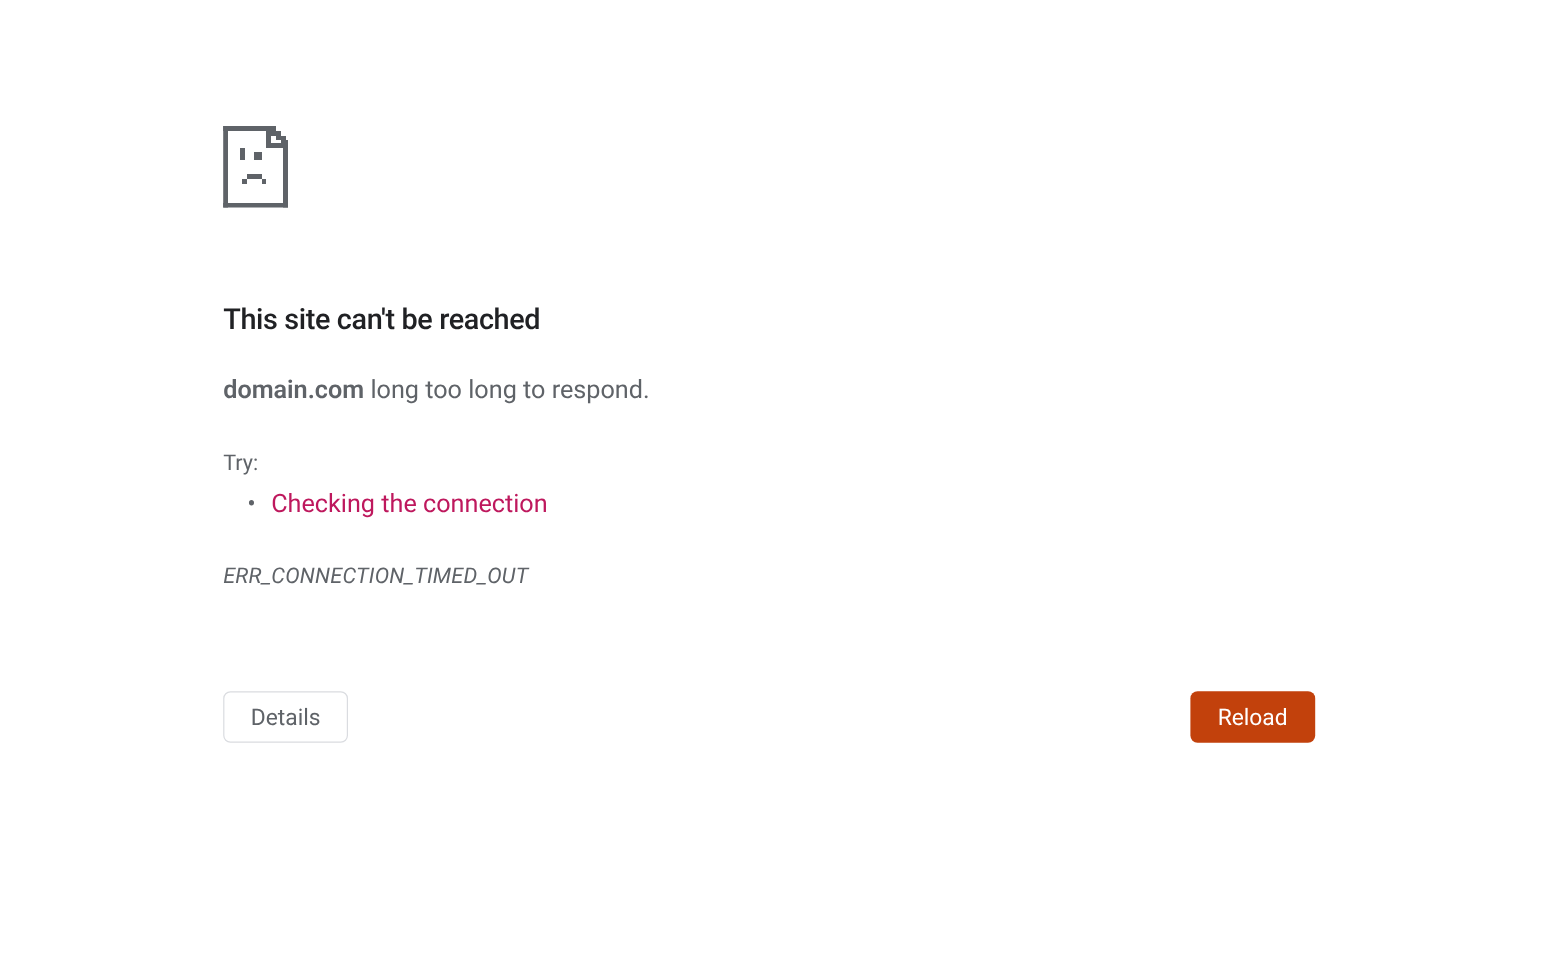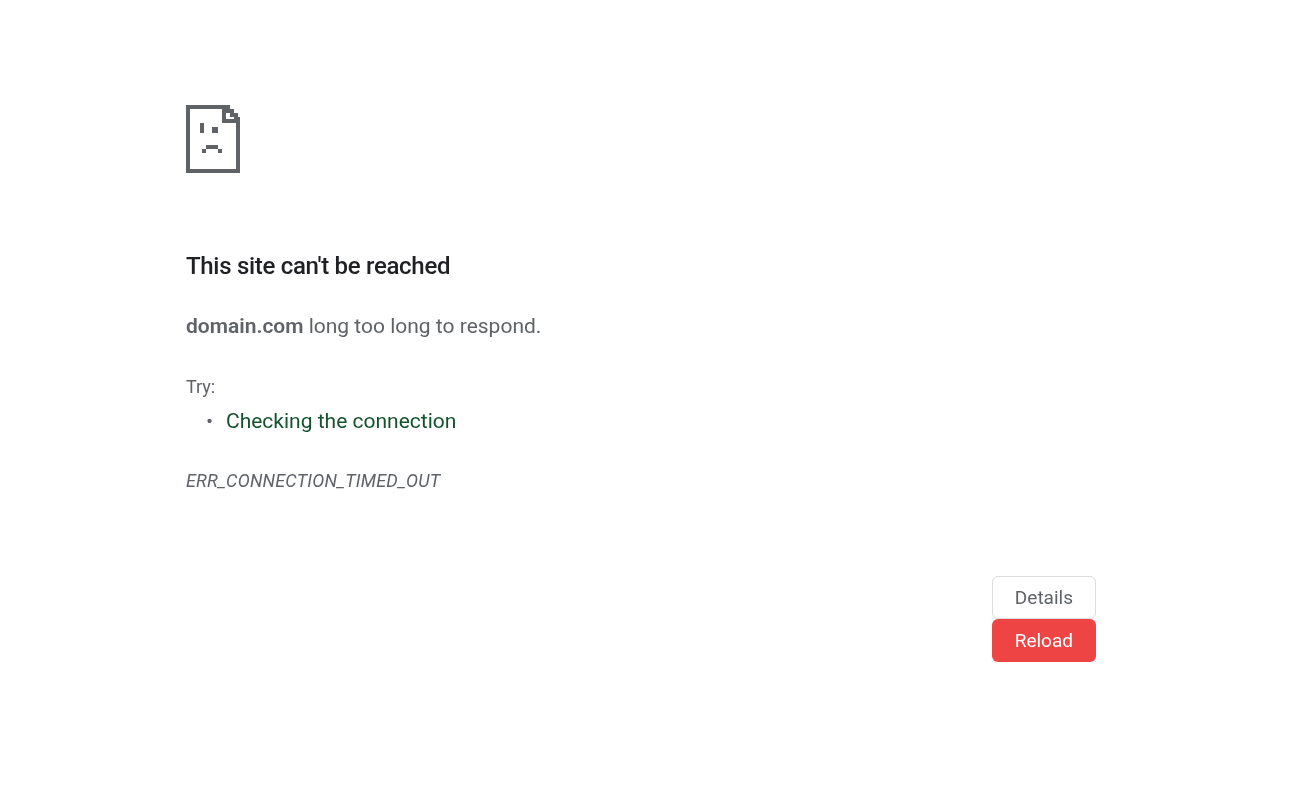--- a/index.html
+++ b/index.html
@@ -47,21 +47,21 @@
       color: #5f6368;
       line-height: 1.7;
     }
     .suggestions {
       list-style: none;
       padding-left: 40px;
       margin-bottom: 30px;
     }
     .suggestions li {
       font-size: 21px;
-      color: #14532d;
+      color: #be185d;
       line-height: 1.75;
       position: relative;
     }
     .suggestions li::before {
       content: "•";
       position: absolute;
       left: -20px;
       color: #5f6368;
       font-size: 21px;
     }
@@ -73,38 +73,37 @@
       font-size: 18px;
       color: #5f6368;
       letter-spacing: 0.2px;
       margin-top: 20px;
       font-style: italic;
     }
     .button-row {
       margin-top: 85px;
       display: flex;
       justify-content: space-between;
-      align-items: flex-end;
-      flex-direction: column;
+      align-items: flex-start;
     }
     .btn {
       font-size: 19px;
       padding: 11px 22px;
       border-radius: 6px;
       cursor: pointer;
       font-family: inherit;
       line-height: 1;
     }
     .btn-details {
       background: #ffffff;
       color: #5f6368;
       border: 1px solid #dadce0;
     }
     .btn-reload {
-      background: #ef4444;
+      background: #c2410c;
       color: #ffffff;
       border: none;
       padding: 12px 23px;
     }
   </style>
 </head>
 <body>
 
 <div class="container">
   <div class="icon-wrap">

